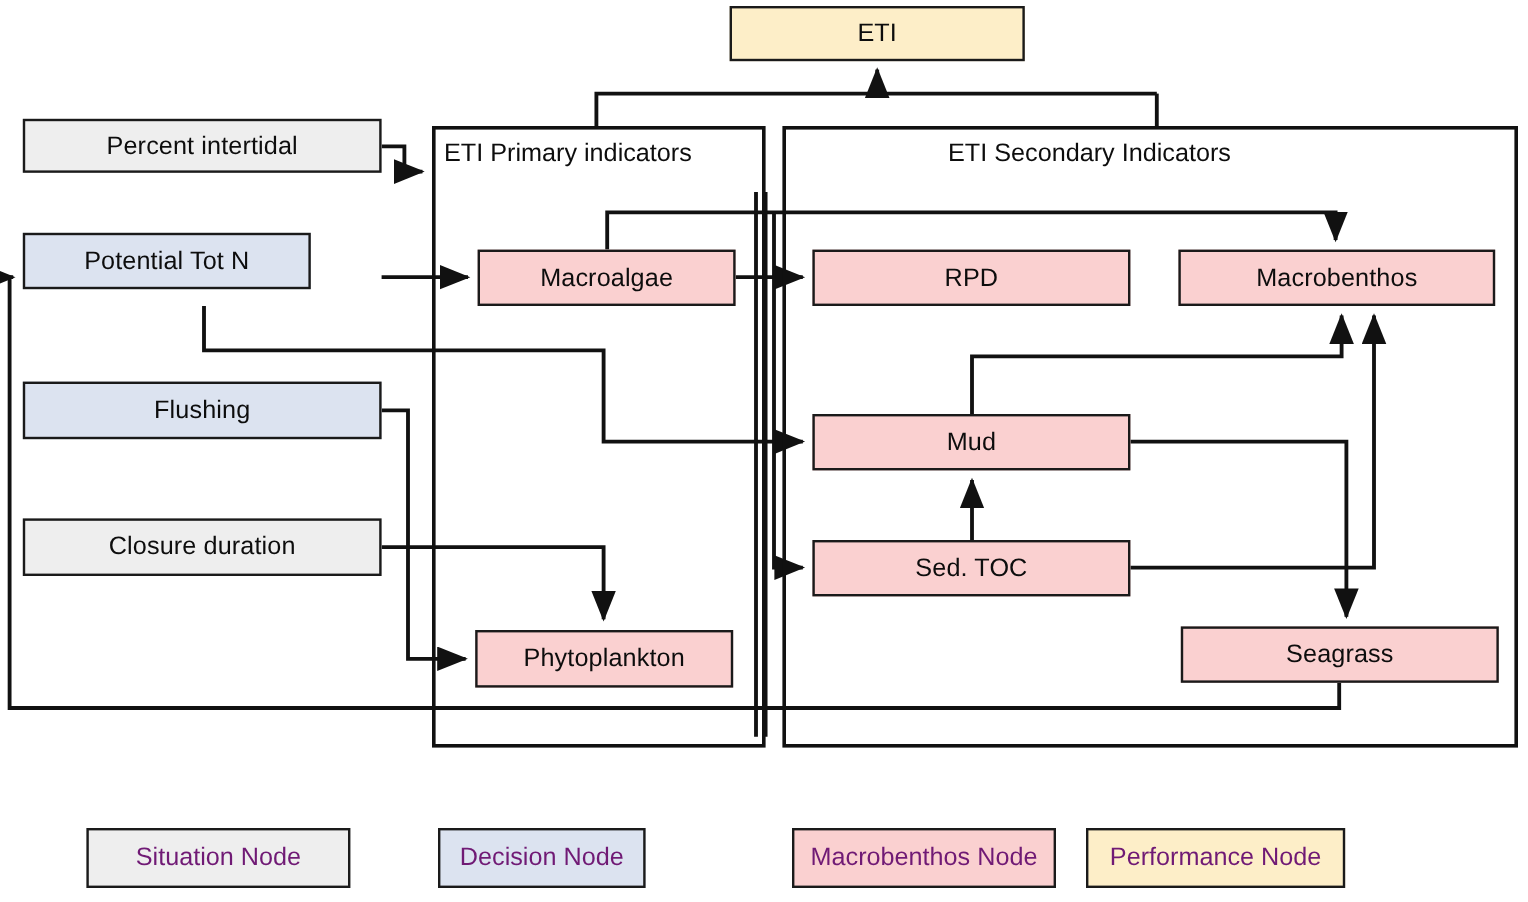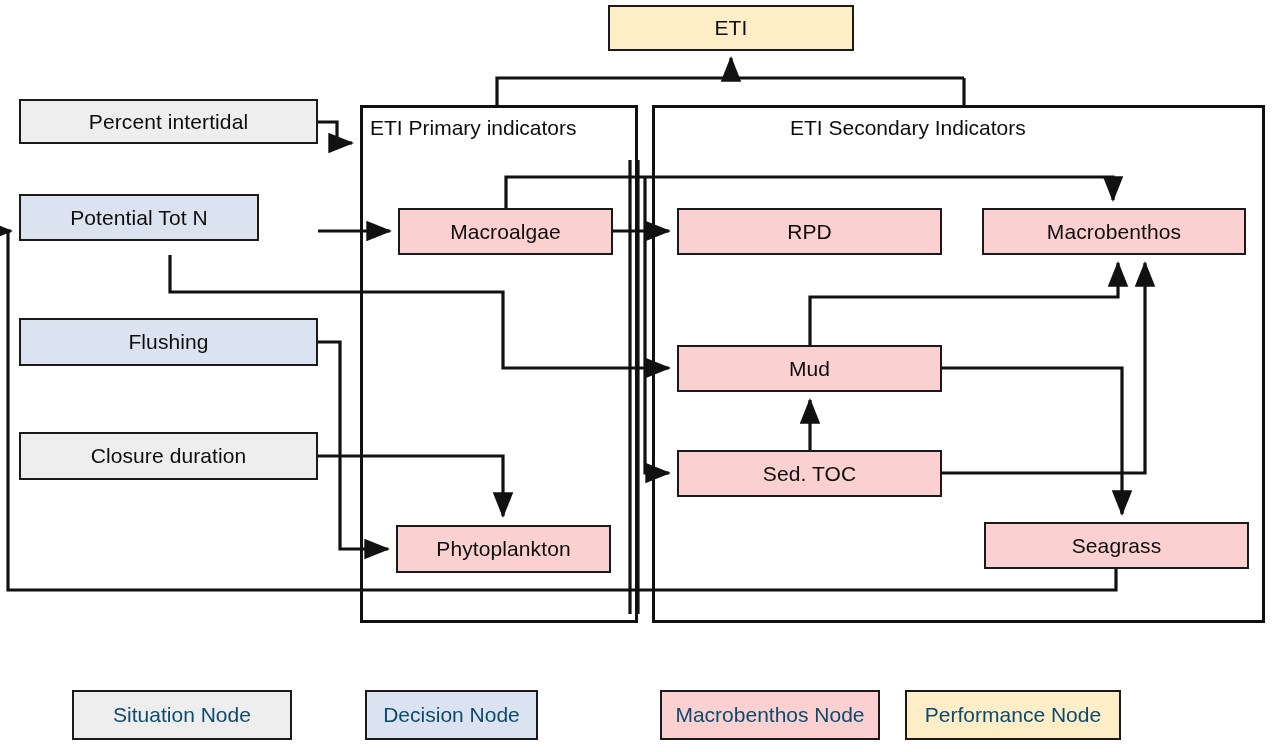--- a/index.html
+++ b/index.html
@@ -56,21 +56,21 @@
     white-space: nowrap;
   }
   .legend-item {
     position: absolute;
     box-sizing: border-box;
     border: 2px solid #1a1a1a;
     display: flex;
     align-items: center;
     justify-content: center;
     font-size: 21px;
-    color: #0c4a6e;
+    color: #701a75;
     z-index: 3;
   }
 </style>
 </head>
 <body>
 
 <div id="stage">
 
   <svg id="wires" viewBox="0 0 1273 752" width="1273" height="752" xmlns="http://www.w3.org/2000/svg">
     <defs>

